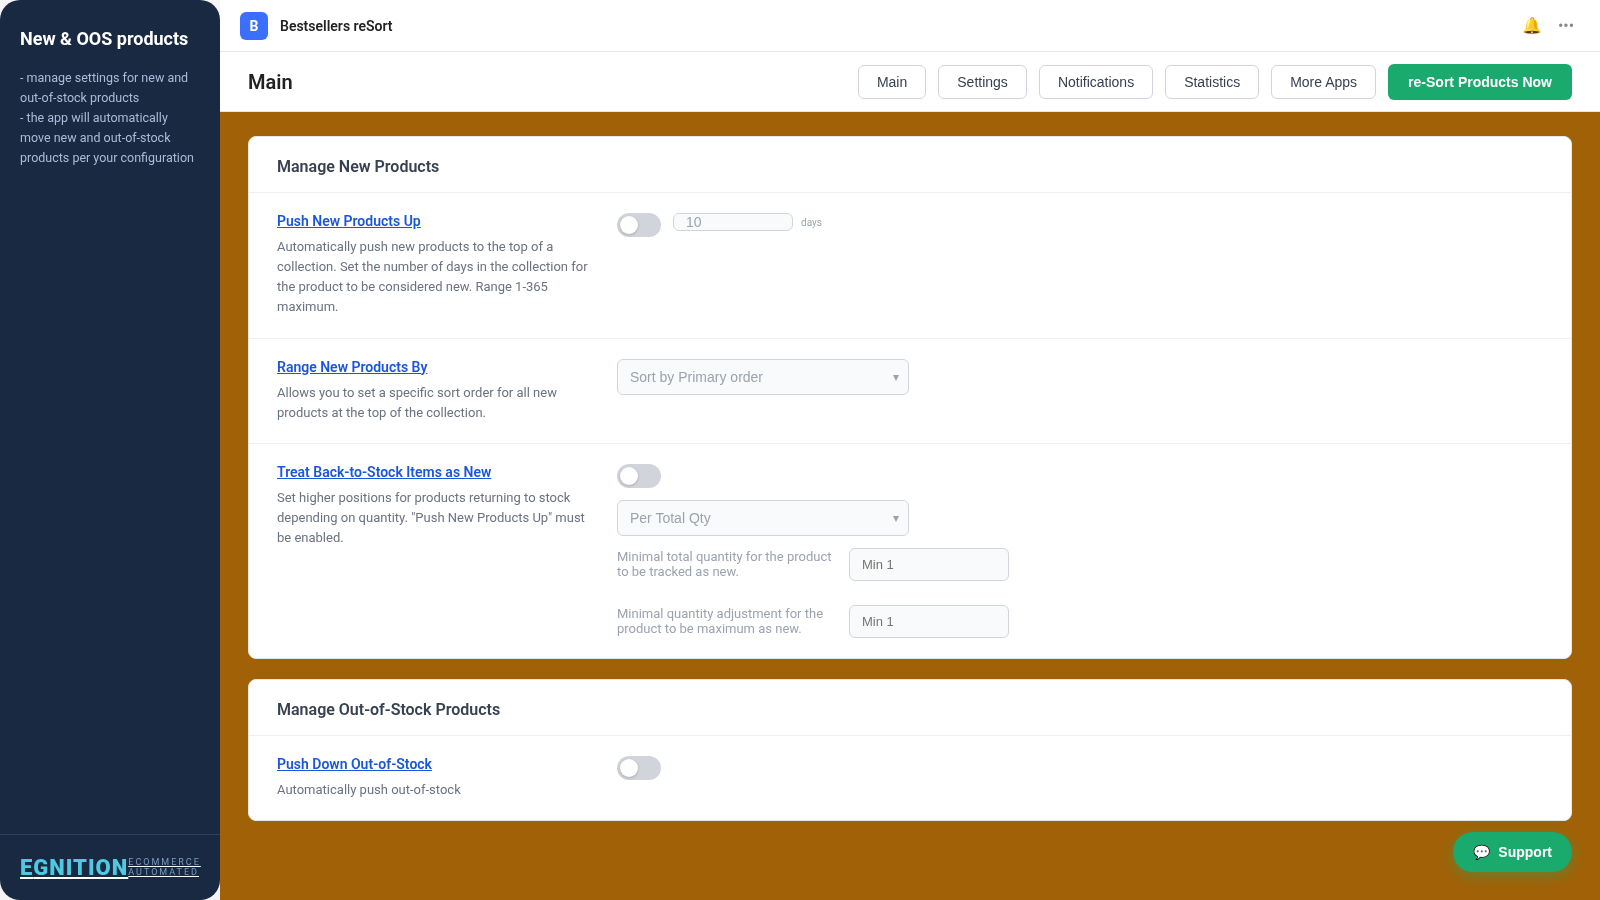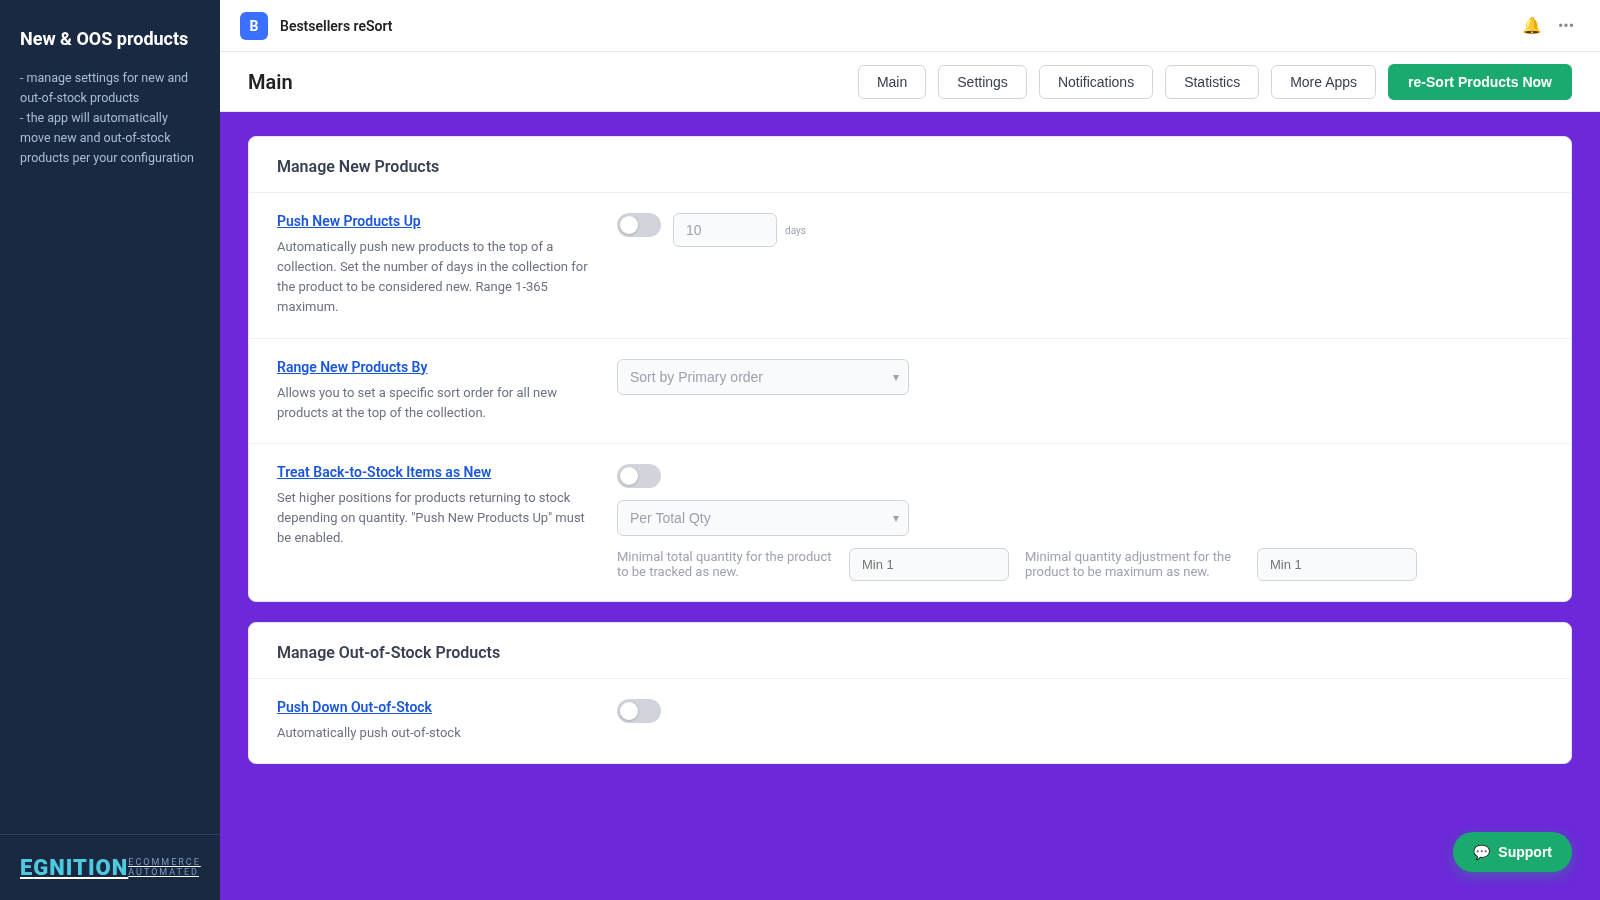--- a/index.html
+++ b/index.html
@@ -9,20 +9,21 @@
     #sidebar {
       width: 220px;
       min-width: 220px;
       background: #1a2942;
       color: #fff;
       display: flex;
       flex-direction: column;
       justify-content: space-between;
       padding: 0;
       height: 100%;
+      border-radius: 20px;
     }
     #sidebar-top {
       padding: 28px 20px 20px 20px;
     }
     #sidebar-title {
       font-size: 18px;
       font-weight: 700;
       color: #fff;
       margin-bottom: 18px;
       line-height: 1.2;
@@ -159,21 +160,21 @@
       font-weight: 600;
       cursor: pointer;
       white-space: nowrap;
     }
 
     
     #content {
       flex: 1;
       overflow-y: auto;
       padding: 24px 28px;
-      background: #6d28d9;
+      background: #a16207;
     }
 
     .section-card {
       background: #fff;
       border-radius: 8px;
       border: 1px solid #e5e7eb;
       margin-bottom: 20px;
       overflow: hidden;
     }
     .section-title {
@@ -242,22 +243,22 @@
       box-shadow: 0 1px 3px rgba(0,0,0,0.2);
     }
 
     
     .days-wrap {
       display: flex;
       align-items: center;
       gap: 8px;
     }
     .days-input {
-      width: 104px;
-      padding: 8px 12px;
+      width: 120px;
+      padding: 0 12px;
       border: 1px solid #d1d5db;
       border-radius: 6px;
       font-size: 14px;
       color: #9ca3af;
       background: #f9fafb;
     }
     .days-label {
       font-size: 10px;
       color: #9ca3af;
     }
@@ -410,21 +411,21 @@
             <div class="toggle-wrap">
               <div class="toggle"></div>
             </div>
             <div class="dropdown-wrap">
               <select class="dropdown">
                 <option>Per Total Qty</option>
                 <option>Per Added Qty</option>
               </select>
               <span class="dropdown-arrow">▾</span>
             </div>
-            <div style="display:flex; flex-direction:row; gap:16px;">
+            <div style="display:flex; flex-direction:column; gap:24px;">
               <div style="display:flex; align-items:center; gap:12px;">
                 <div style="font-size:13px; color:#9ca3af; max-width:220px;">Minimal total quantity for the product to be tracked as new.</div>
                 <input class="min-input" type="text" placeholder="Min 1" style="">
               </div>
               <div style="display:flex; align-items:center; gap:12px;">
                 <div style="font-size:13px; color:#9ca3af; max-width:220px;">Minimal quantity adjustment for the product to be maximum as new.</div>
                 <input class="min-input" type="text" placeholder="Min 1" style="">
               </div>
             </div>
           </div>

